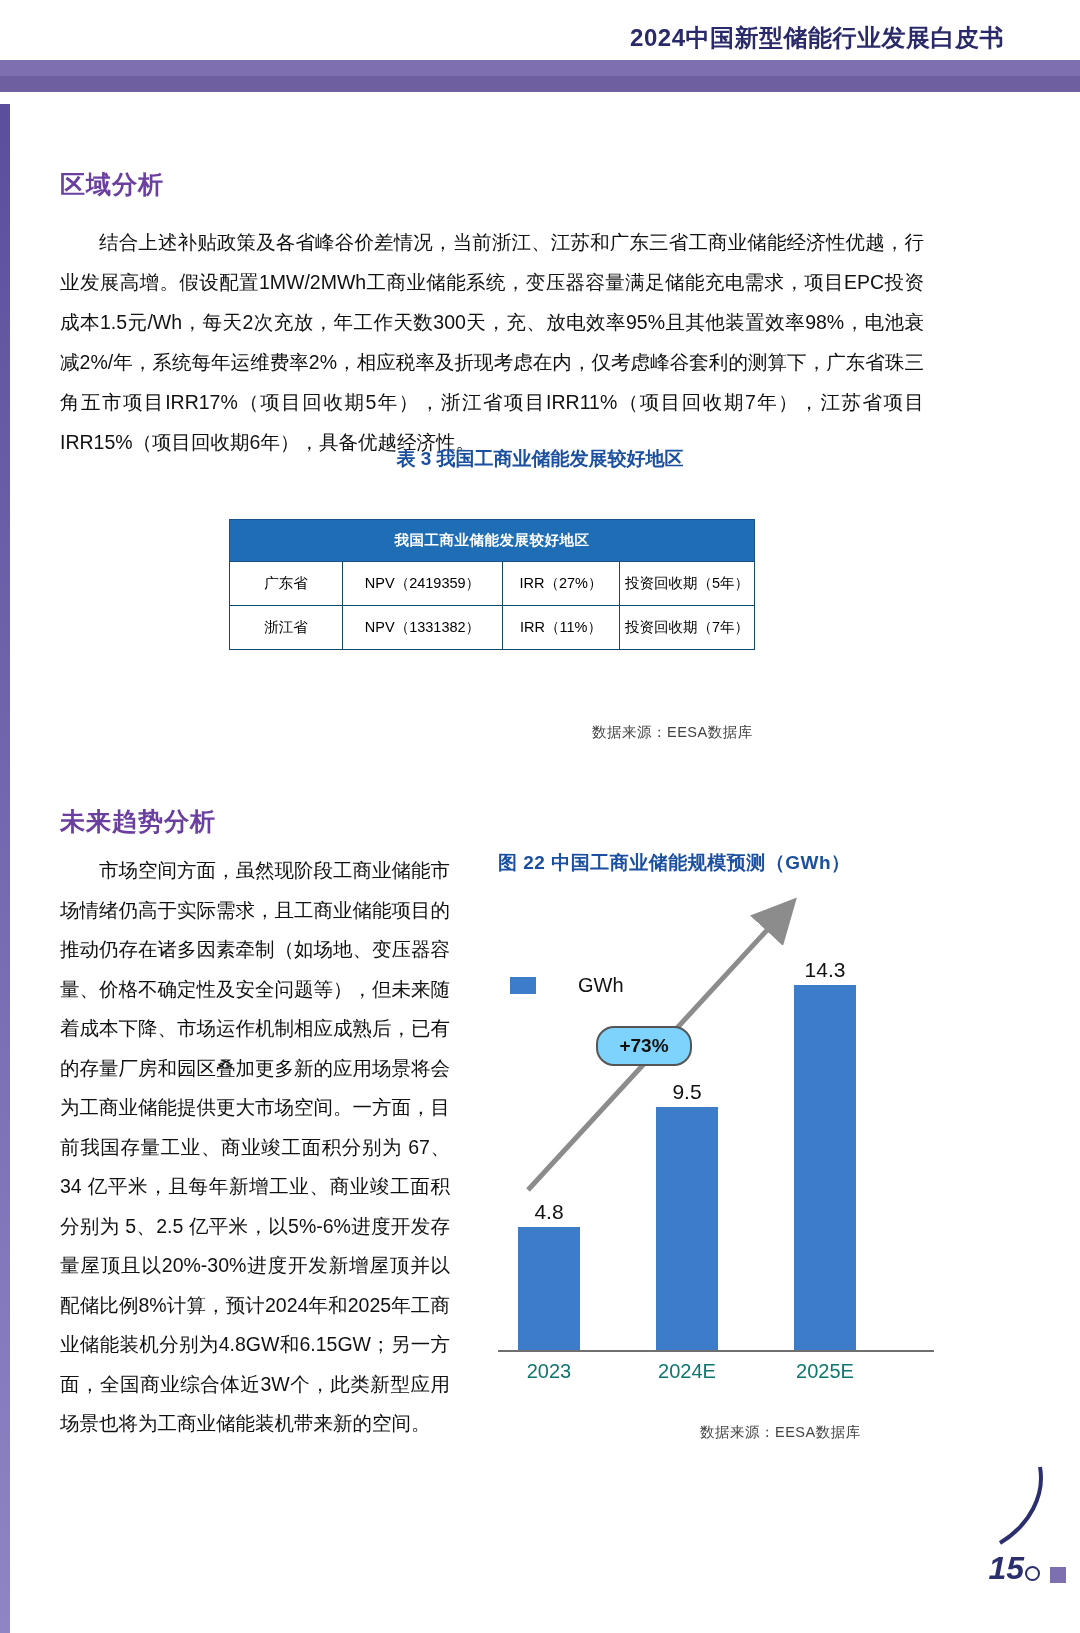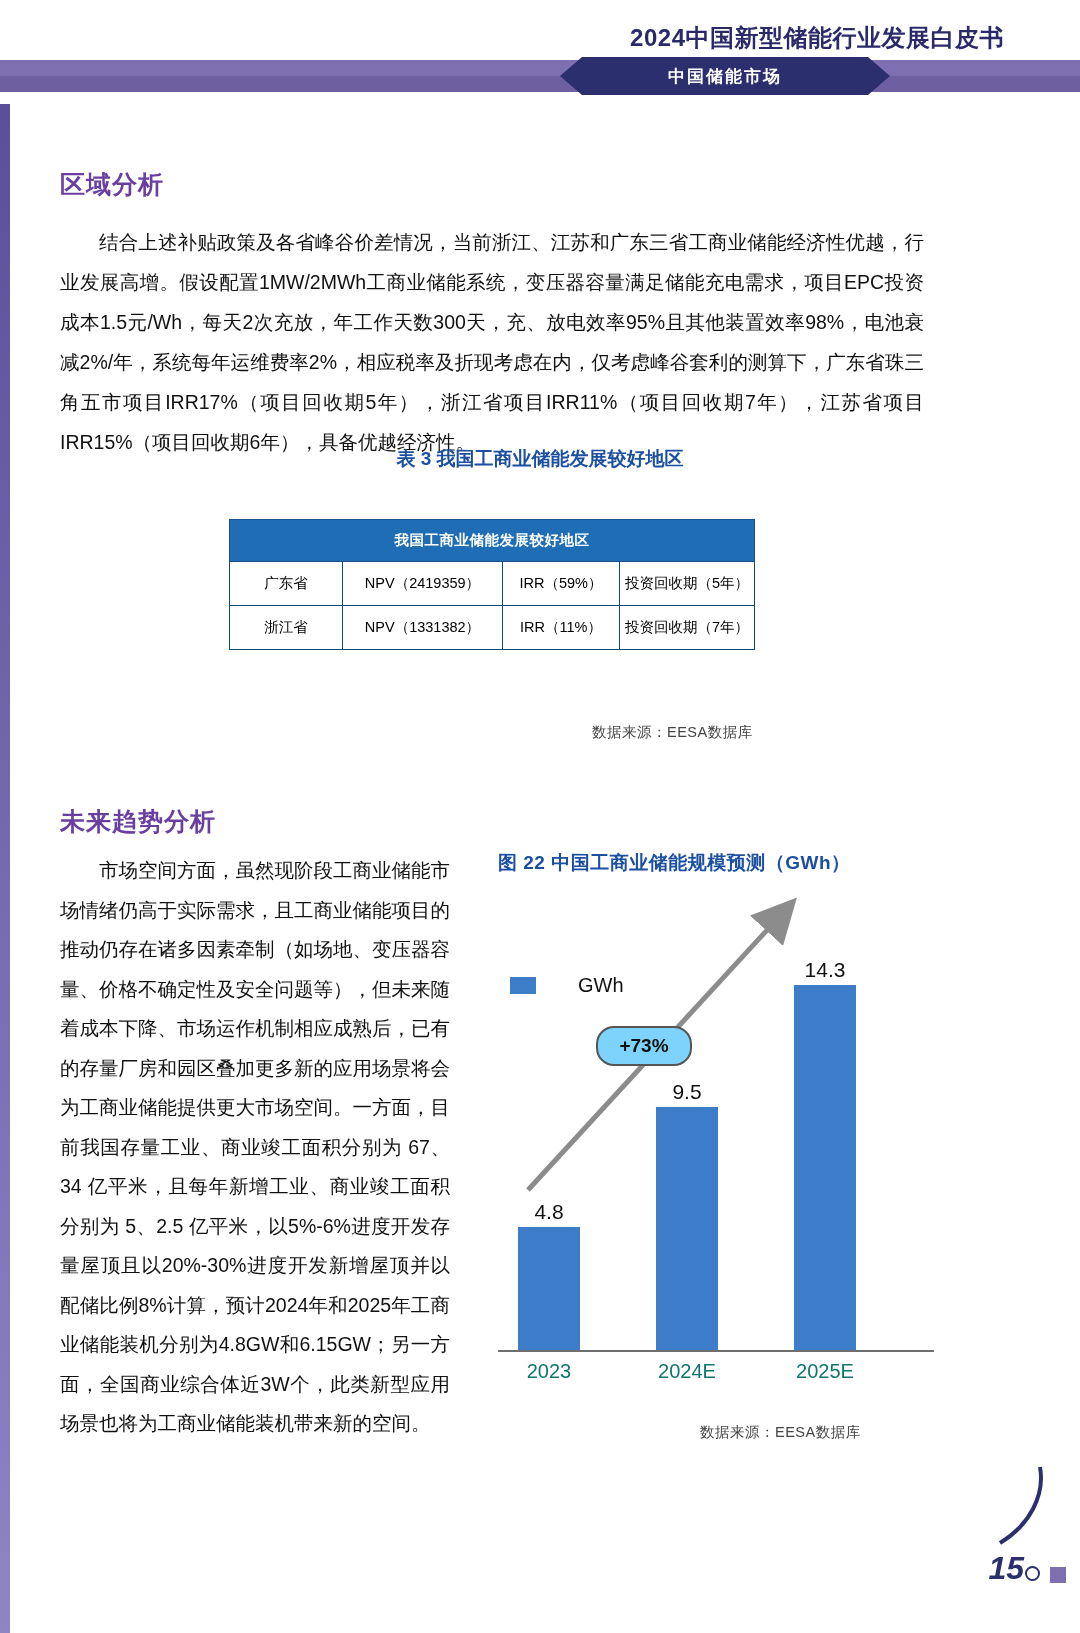--- a/index.html
+++ b/index.html
@@ -289,23 +289,20 @@
     height: 80px;
   }
 </style>
 </head>
 <body>
 
 <div class="header">
   <div class="header-bar"></div>
   <div class="header-bar-shadow"></div>
   <div class="header-title">2024中国新型储能行业发展白皮书</div>
-  <div class="header-chip">
-    <span>中国储能市场</span>
-  </div>
 </div>
 
 <div class="left-accent"></div>
 
 <div class="section-title" id="region-title">区域分析</div>
 <div class="para-top">结合上述补贴政策及各省峰谷价差情况，当前浙江、江苏和广东三省工商业储能经济性优越，行业发展高增。假设配置1MW/2MWh工商业储能系统，变压器容量满足储能充电需求，项目EPC投资成本1.5元/Wh，每天2次充放，年工作天数300天，充、放电效率95%且其他装置效率98%，电池衰减2%/年，系统每年运维费率2%，相应税率及折现考虑在内，仅考虑峰谷套利的测算下，广东省珠三角五市项目IRR17%（项目回收期5年），浙江省项目IRR11%（项目回收期7年），江苏省项目IRR15%（项目回收期6年），具备优越经济性。</div>
 
 <div class="table-caption">表 3 我国工商业储能发展较好地区</div>
 
 <div class="tbl-wrap">
@@ -318,21 +315,21 @@
     </colgroup>
     <thead>
       <tr>
         <th colspan="4">我国工商业储能发展较好地区</th>
       </tr>
     </thead>
     <tbody>
       <tr>
         <td>广东省</td>
         <td>NPV（2419359）</td>
-        <td>IRR（59%）</td>
+        <td>IRR（27%）</td>
         <td>投资回收期（5年）</td>
       </tr>
       <tr>
         <td>浙江省</td>
         <td>NPV（1331382）</td>
         <td>IRR（11%）</td>
         <td>投资回收期（7年）</td>
       </tr>
     </tbody>
   </table>

